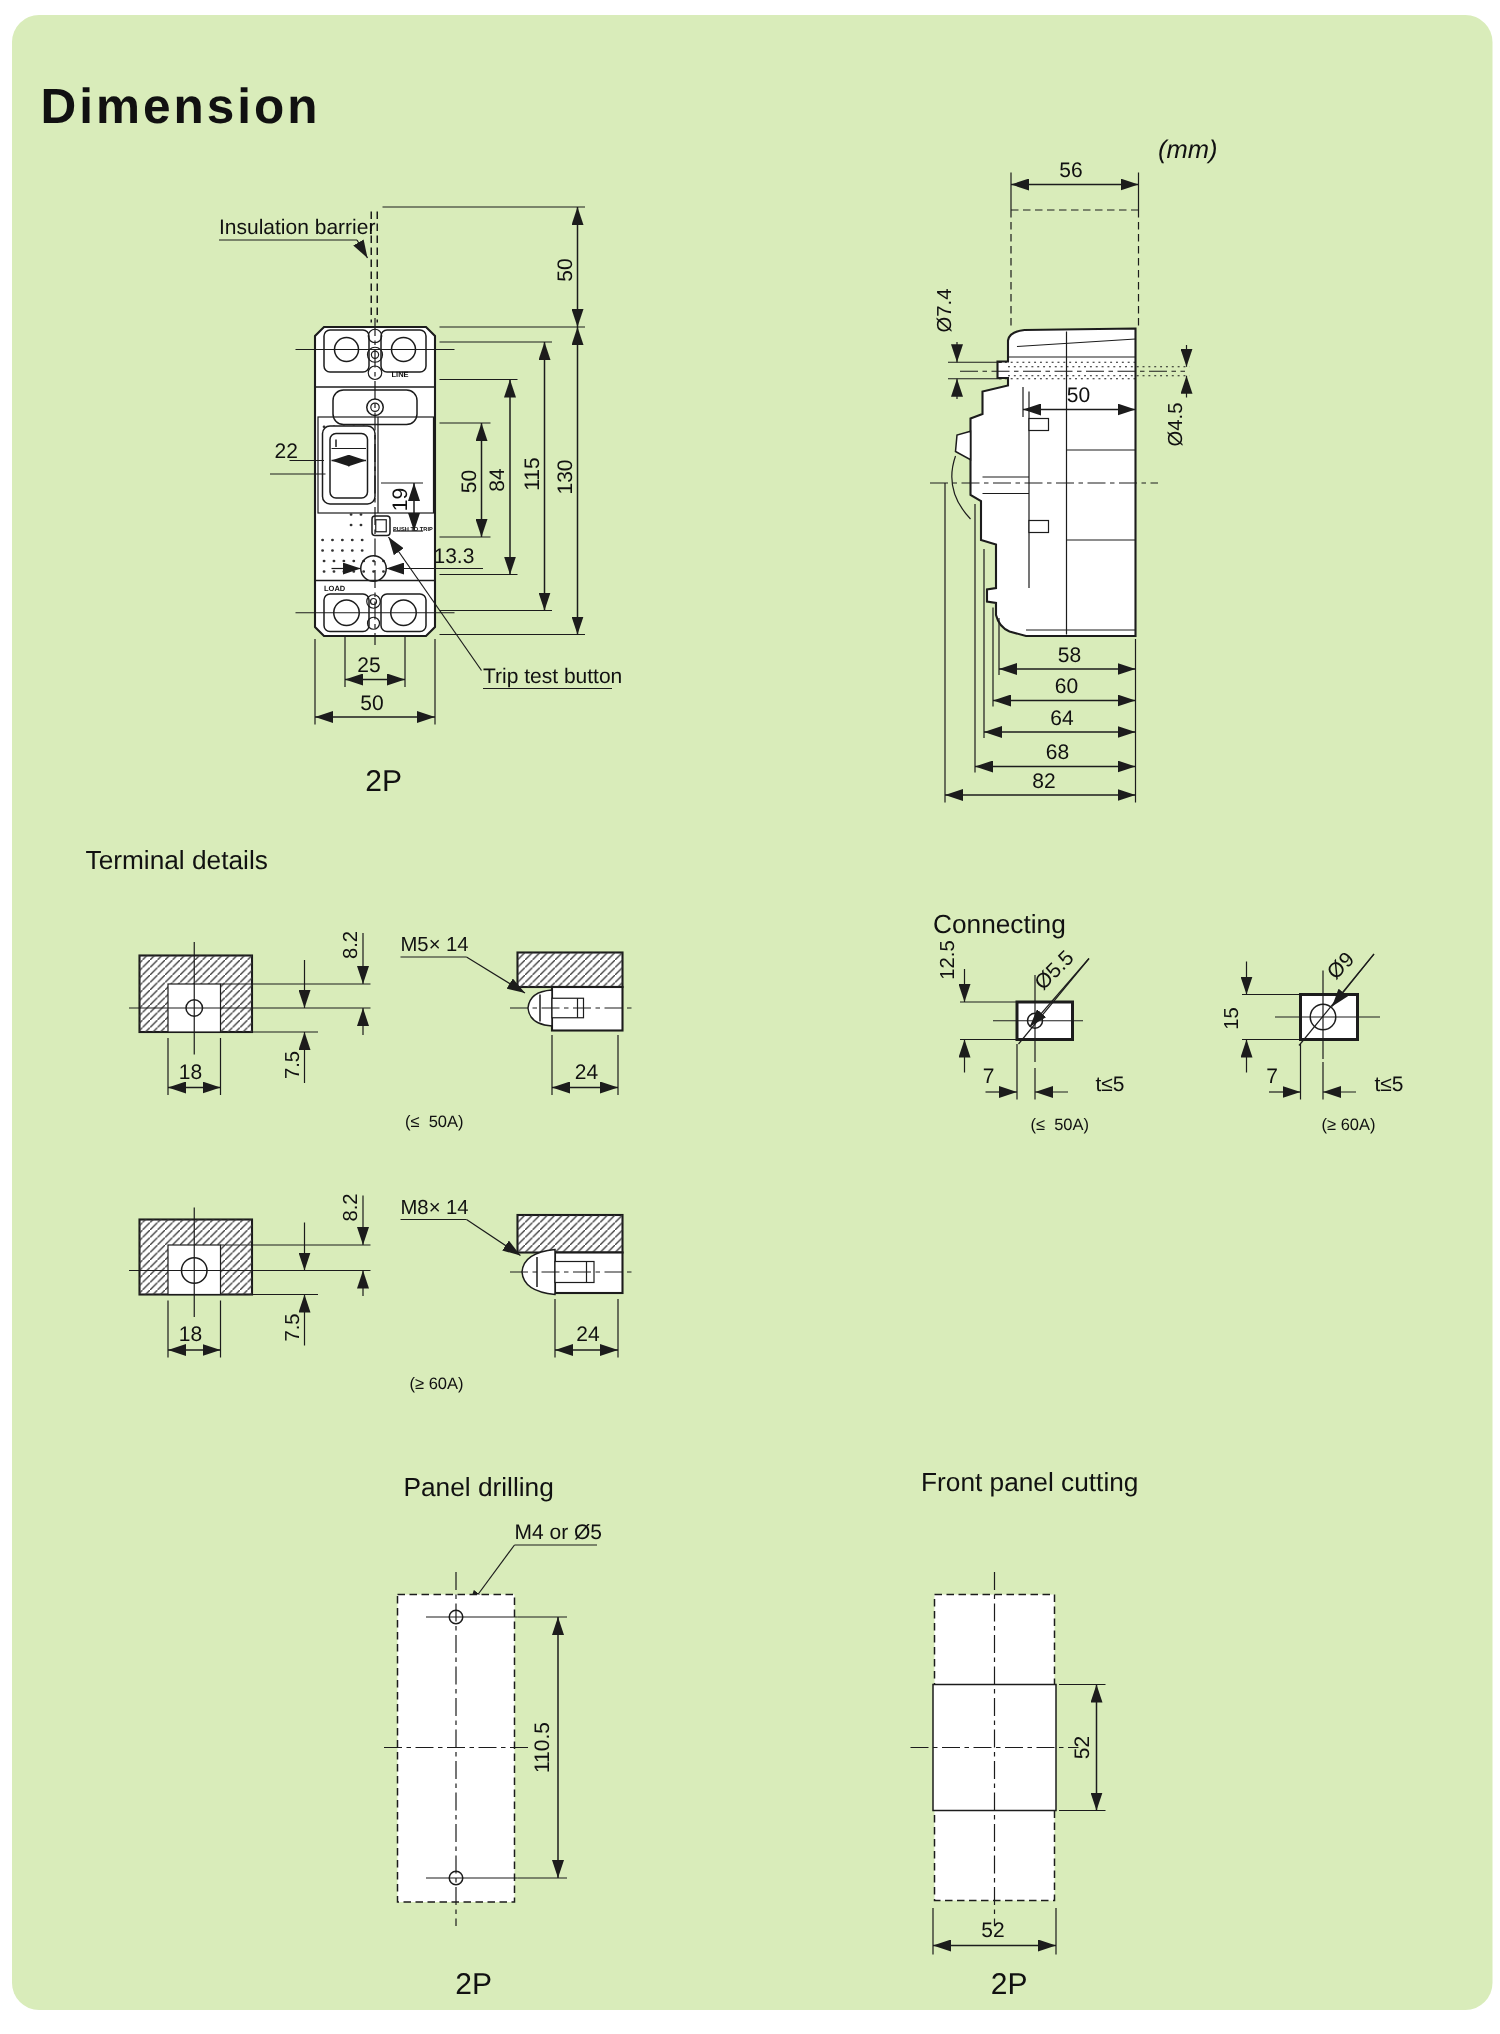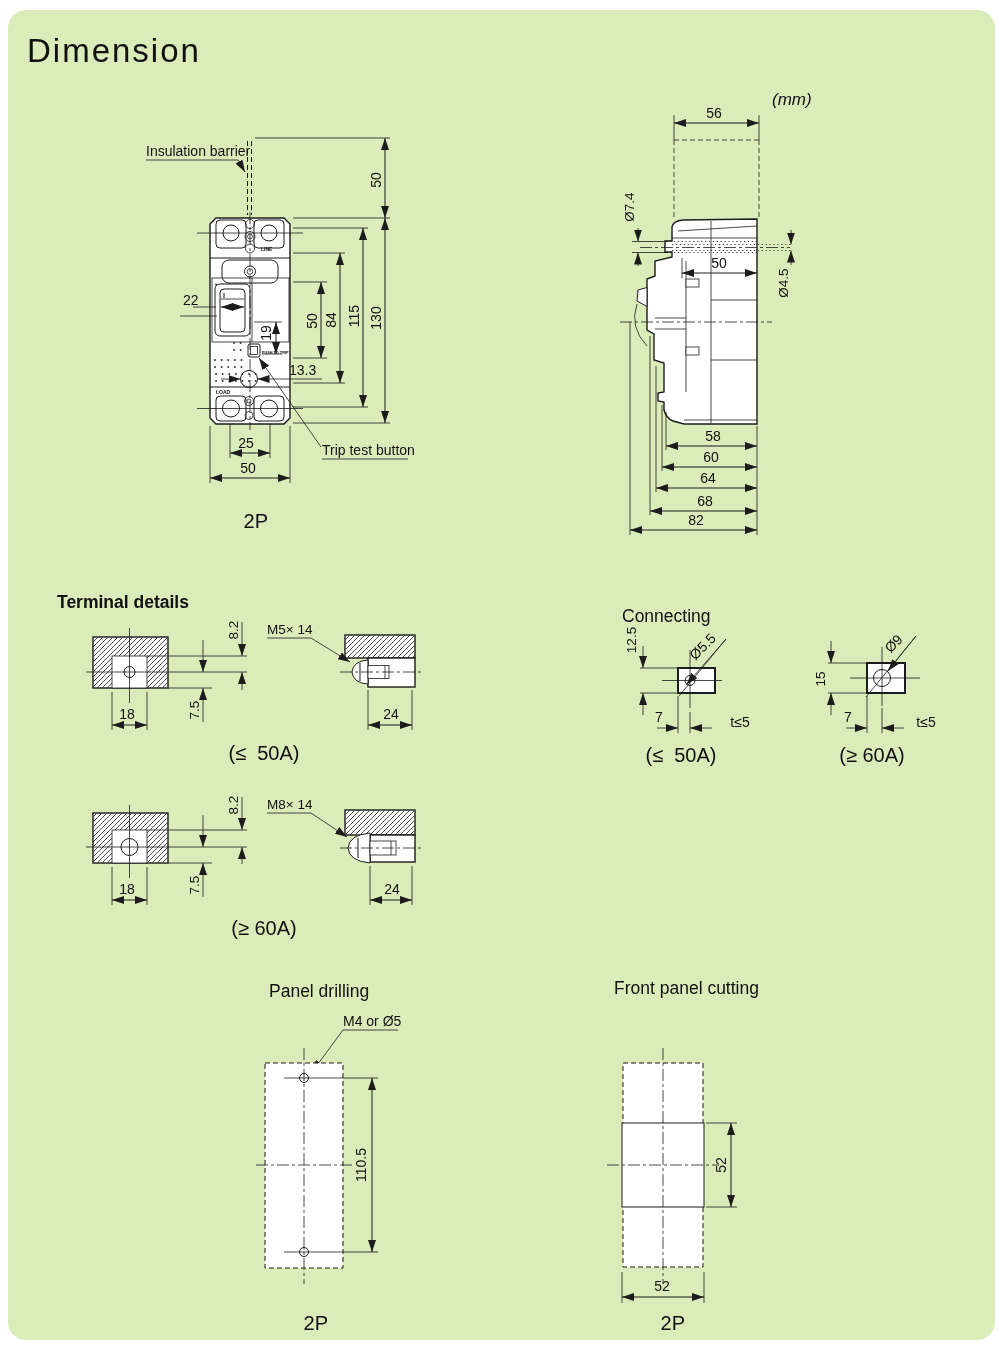--- a/index.html
+++ b/index.html
@@ -1,24 +1,24 @@
 <!DOCTYPE html>
 <html><head>
 <meta charset="utf-8">
 <style>
   html,body{margin:0;padding:0;}
   .page{position:relative;width:1000px;height:1356px;background:#ffffff;overflow:hidden;
         font-family:"Liberation Sans",sans-serif;color:#111;}
   .sheet{position:absolute;left:8px;top:10px;right:5px;bottom:16px;background:#d9ecba;border-radius:18px;}
   svg{position:absolute;left:0;top:0;}
   .ov{position:absolute;white-space:pre;color:#111;}
-  .title{left:27px;top:32px;font-size:33px;font-weight:normal;letter-spacing:2px;}
+  .title{left:27px;top:52px;font-size:33px;font-weight:bold;letter-spacing:2px;}
   .units{left:772px;top:90px;font-size:17px;font-style:italic;}
   .h17{font-size:17.5px;}
-  .cap{font-size:20px;text-align:center;}
+  .cap{font-size:11px;text-align:right;}
   .pole{font-size:20px;text-align:right;}
 
   
   .ln{stroke:#1c1c1c;stroke-width:1;fill:none;}
   .b14{stroke-width:1.4;}
   .b2{stroke-width:2;}
   .thin{stroke-width:0.8;}
   .dash{stroke-dasharray:5 3;}
   .dd{stroke-dasharray:12 3 3 3;stroke-width:0.8;}
   .dot{stroke-dasharray:1.3 2.6;stroke-width:0.8;}
@@ -371,21 +371,21 @@
       <line class="ln dim" x1="622" y1="1297" x2="704" y2="1297"></line>
       <text class="t14 mid" x="662" y="1291">52</text>
     </g>
   </svg>
 
   <div class="ov title">Dimension</div>
   <div class="ov units">(mm)</div>
 
   <div class="ov pole" style="left:228px;top:510px;width:40px;">2P</div>
 
-  <div class="ov h17" style="left:57px;top:592px;font-weight:bold;">Terminal details</div>
+  <div class="ov h17" style="left:57px;top:563px;">Terminal details</div>
   <div class="ov cap" style="left:219px;top:742px;width:90px;">(≤  50A)</div>
   <div class="ov cap" style="left:219px;top:917px;width:90px;">(≥ 60A)</div>
 
   <div class="ov h17" style="left:622px;top:566px;margin-top:40px;">Connecting</div>
   <div class="ov cap" style="left:636px;top:744px;width:90px;">(≤  50A)</div>
   <div class="ov cap" style="left:827px;top:744px;width:90px;">(≥ 60A)</div>
 
   <div class="ov h17" style="left:269px;top:981px;">Panel drilling</div>
   <div class="ov pole" style="left:288px;top:1312px;width:40px;">2P</div>
 

